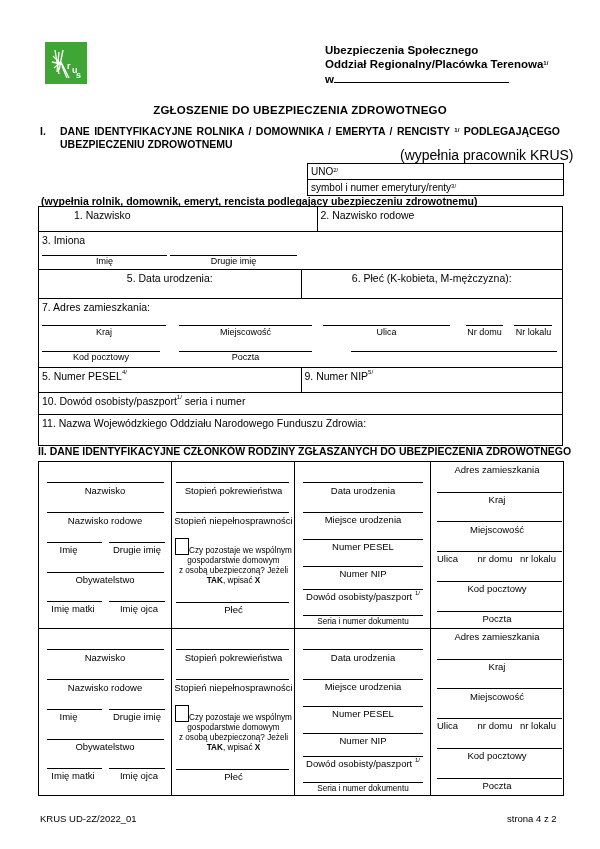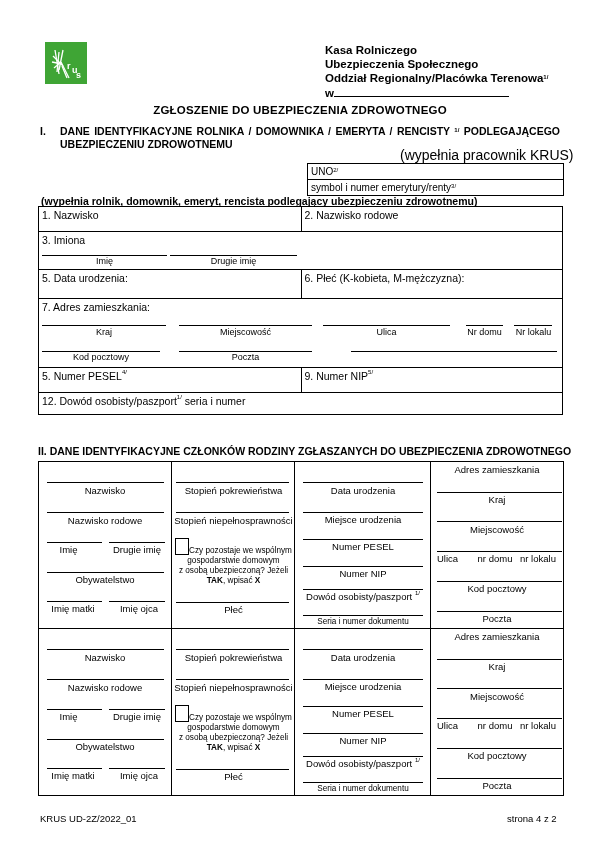--- a/index.html
+++ b/index.html
@@ -24,21 +24,21 @@
   .krus-note { left: 400px; top: 147px; font-weight: normal; font-size: 14px; }
   .krusbox { left: 307px; top: 163px; width: 255px; border: 1.5px solid #000; }
   .krusbox .r { height: 15px; line-height: 15px; padding-left: 3px; font-size: 10px; }
   .krusbox .r + .r { border-top: 1.5px solid #000; }
 
   .fill-note { left: 41px; top: 195px; font-weight: bold; font-size: 10.5px; }
 
   
   .t1 { left: 38px; top: 206px; width: 525px; border: 1.5px solid #000; box-sizing: border-box; }
   .row { display: flex; border-top: 1.5px solid #000; }
-  .row:first-child { border-top: none; }
+  .row:first-child { border-top: none; margin-left: 32px; }
   .cell { position: relative; padding: 2px 3px; box-sizing: border-box; font-size: 10.5px; }
   .half { width: 50%; }
   .half + .half { border-left: 1.5px solid #000; }
   .full { width: 100%; }
   .uline { position: absolute; border-top: 1px solid #000; }
   .ulabel { position: absolute; font-size: 9px; text-align: center; }
 
   
   .sec2 { left: 38px; top: 445px; font-weight: bold; font-size: 10.5px; }
   .t2 { left: 38px; top: 461px; width: 526px; border: 1.5px solid #000; box-sizing: border-box; }
@@ -70,21 +70,20 @@
       <path d="M16 20 L24 36"></path>
         <path d="M17 24 L22 36"></path>
     </g>
     <text x="22" y="27" fill="#fff" font-size="9" font-weight="bold" font-family="Liberation Sans, sans-serif">r</text>
     <text x="27" y="31" fill="#fff" font-size="9" font-weight="bold" font-family="Liberation Sans, sans-serif">u</text>
     <text x="31" y="36" fill="#fff" font-size="9" font-weight="bold" font-family="Liberation Sans, sans-serif">s</text>
   </svg>
 </div>
 
 <div class="abs hdr">
-  <div>Kasa Rolniczego</div>
   <div>Ubezpieczenia Społecznego</div>
   <div><span>Oddział Regionalny/Placówka Terenowa</span><sup>1/</sup></div>
   <div><span>w</span><span class="wline"></span></div>
 </div>
 
 <div class="abs title">ZGŁOSZENIE DO UBEZPIECZENIA ZDROWOTNEGO</div>
 
 <div class="abs sec1">
   <span class="num">I.</span>
   <div class="txt"><span>DANE IDENTYFIKACYJNE ROLNIKA / DOMOWNIKA / EMERYTA / RENCISTY</span> <sup>1/</sup> <span>PODLEGAJĄCEGO UBEZPIECZENIU ZDROWOTNEMU</span></div>
@@ -105,21 +104,21 @@
   </div>
   <div class="row" style="height:37px;">
     <div class="cell half">
       <span>3. Imiona</span>
       <div class="uline" style="left:3px; width:125px; top:23px;"></div>
       <div class="ulabel" style="left:3px; width:125px; top:24px;">Imię</div>
       <div class="uline" style="left:131px; width:127px; top:23px;"></div>
       <div class="ulabel" style="left:131px; width:127px; top:24px;">Drugie imię</div>
     </div>
   </div>
-  <div class="row" style="height:28px;">
+  <div class="row" style="height:28px;text-align:center;">
     <div class="cell half"><span>5. Data urodzenia:</span></div>
     <div class="cell half"><span>6. Płeć (K-kobieta, M-mężczyzna):</span></div>
   </div>
   <div class="row" style="height:68px;">
     <div class="cell full">
       <span>7. Adres zamieszkania:</span>
       <div class="uline" style="left:3px; width:124px; top:26px;"></div>
       <div class="ulabel" style="left:3px; width:124px; top:28px;">Kraj</div>
       <div class="uline" style="left:140px; width:133px; top:26px;"></div>
       <div class="ulabel" style="left:140px; width:133px; top:28px;">Miejscowość</div>
@@ -134,21 +133,24 @@
       <div class="uline" style="left:140px; width:133px; top:52px;"></div>
       <div class="ulabel" style="left:140px; width:133px; top:53px;">Poczta</div>
       <div class="uline" style="left:312px; width:206px; top:52px;"></div>
     </div>
   </div>
   <div class="row" style="height:24px;">
     <div class="cell half"><span>5. Numer PESEL</span><sup>4/</sup></div>
     <div class="cell half"><span>9. Numer NIP</span><sup>5/</sup></div>
   </div>
   <div class="row" style="height:21px;">
-    <div class="cell full"><span>12. Dowód osobisty/paszport</span><sup>1/</sup><span> seria i numer</span></div>
+    <div class="cell full"><span>10. Dowód osobisty/paszport</span><sup>1/</sup><span> seria i numer</span></div>
+  </div>
+  <div class="row" style="height:30px;">
+    <div class="cell full"><span>11. Nazwa Wojewódzkiego Oddziału Narodowego Funduszu Zdrowia:</span></div>
   </div>
 </div>
 
 <div class="abs sec2">II. DANE IDENTYFIKACYJNE CZŁONKÓW RODZINY ZGŁASZANYCH DO UBEZPIECZENIA ZDROWOTNEGO</div>
 
 <div class="abs t2">
 
   <div class="mrow">
   <div class="mcol c1">
     <div class="ml" style="left:8px; width:117px; top:20px;"></div>

